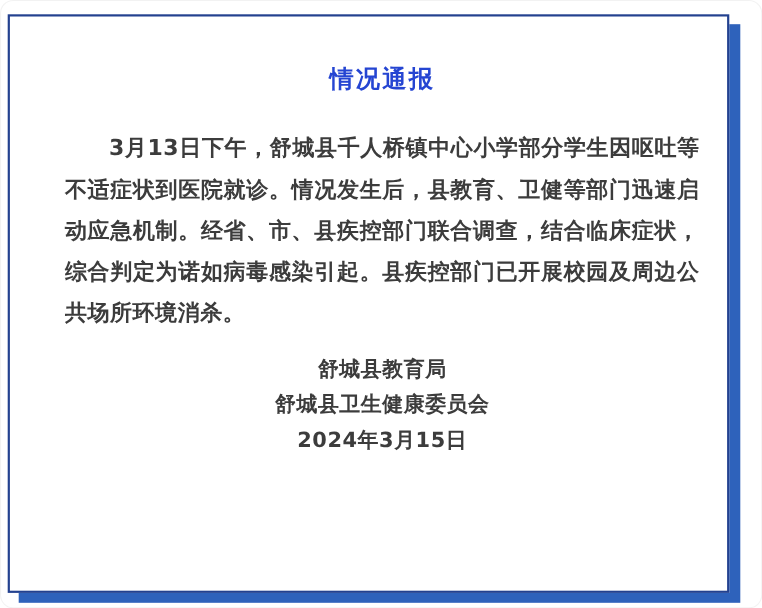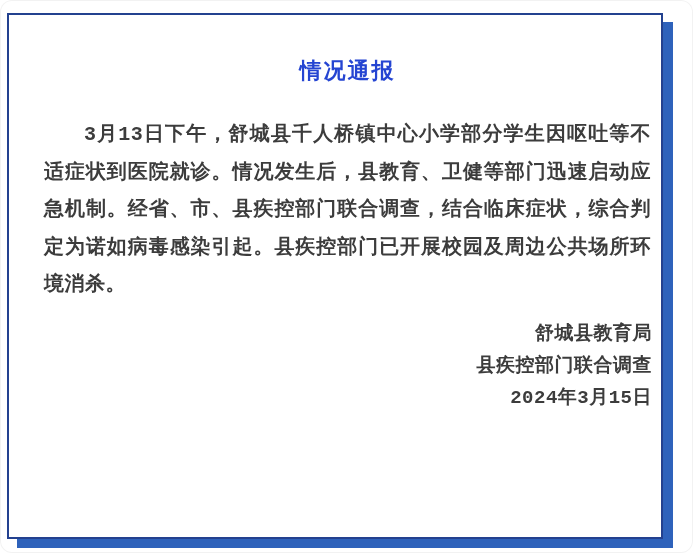--- a/index.html
+++ b/index.html
@@ -1,21 +1,21 @@
 <!DOCTYPE html>
 <html style="--title-blue: #2545d2; --border-navy: #23418f; --shadow-blue: #2e62bb; --body-text: #3c3c3c;"><head>
 <meta charset="utf-8">
 <style>
   :root {
     --title-blue: #2545d2;
     --border-navy: #23418f;
     --shadow-blue: #2e62bb;
     --body-text: #3c3c3c;
   }
-  * { box-sizing: border-box; font-family: Liberation Mono, monospace; }
+  * { box-sizing: border-box; }
   html, body {
     margin: 0;
     padding: 0;
     background: #ffffff;
   }
   body {
     width: 693px;
     height: 553px;
     font-family: "DejaVu Sans", "Liberation Sans", sans-serif;
   }
@@ -50,21 +50,21 @@
     font-size: 22px;
     line-height: 26px;
     font-weight: 700;
     color: var(--title-blue);
     letter-spacing: 2px;
   }
   .notice-body {
     margin-top: 30px;
   }
   .notice-body p {
-    margin: 1px;
+    margin: 16px;
     font-size: 20px;
     line-height: 37.5px;
     font-weight: 700;
     color: var(--body-text);
     text-indent: 2em;
     text-align: justify;
     letter-spacing: 0.5px;
   }
   .notice-body p + p {
     margin-top: 8px;
@@ -72,32 +72,33 @@
   .signature-block {
     margin-top: 14px;
     text-align: right;
     font-size: 19px;
     font-weight: 700;
     color: var(--body-text);
     letter-spacing: 0.5px;
   }
   .signature-block div {
     line-height: 32px;
+    text-align: center;
   }
 </style>
 </head>
 <body>
 
 <div class="screenshot">
   <div class="notice-card">
     <div class="card-content">
       <h1 class="notice-title">情况通报</h1>
       <div class="notice-body">
         <p>3月13日下午，舒城县千人桥镇中心小学部分学生因呕吐等不适症状到医院就诊。情况发生后，县教育、卫健等部门迅速启动应急机制。经省、市、县疾控部门联合调查，结合临床症状，综合判定为诺如病毒感染引起。县疾控部门已开展校园及周边公共场所环境消杀。</p>
       </div>
       <div class="signature-block">
         <div>舒城县教育局</div>
-        <div>县疾控部门联合调查</div>
+        <div>舒城县卫生健康委员会</div>
         <div>2024年3月15日</div>
       </div>
     </div>
   </div>
 </div>
 
 </body></html>

